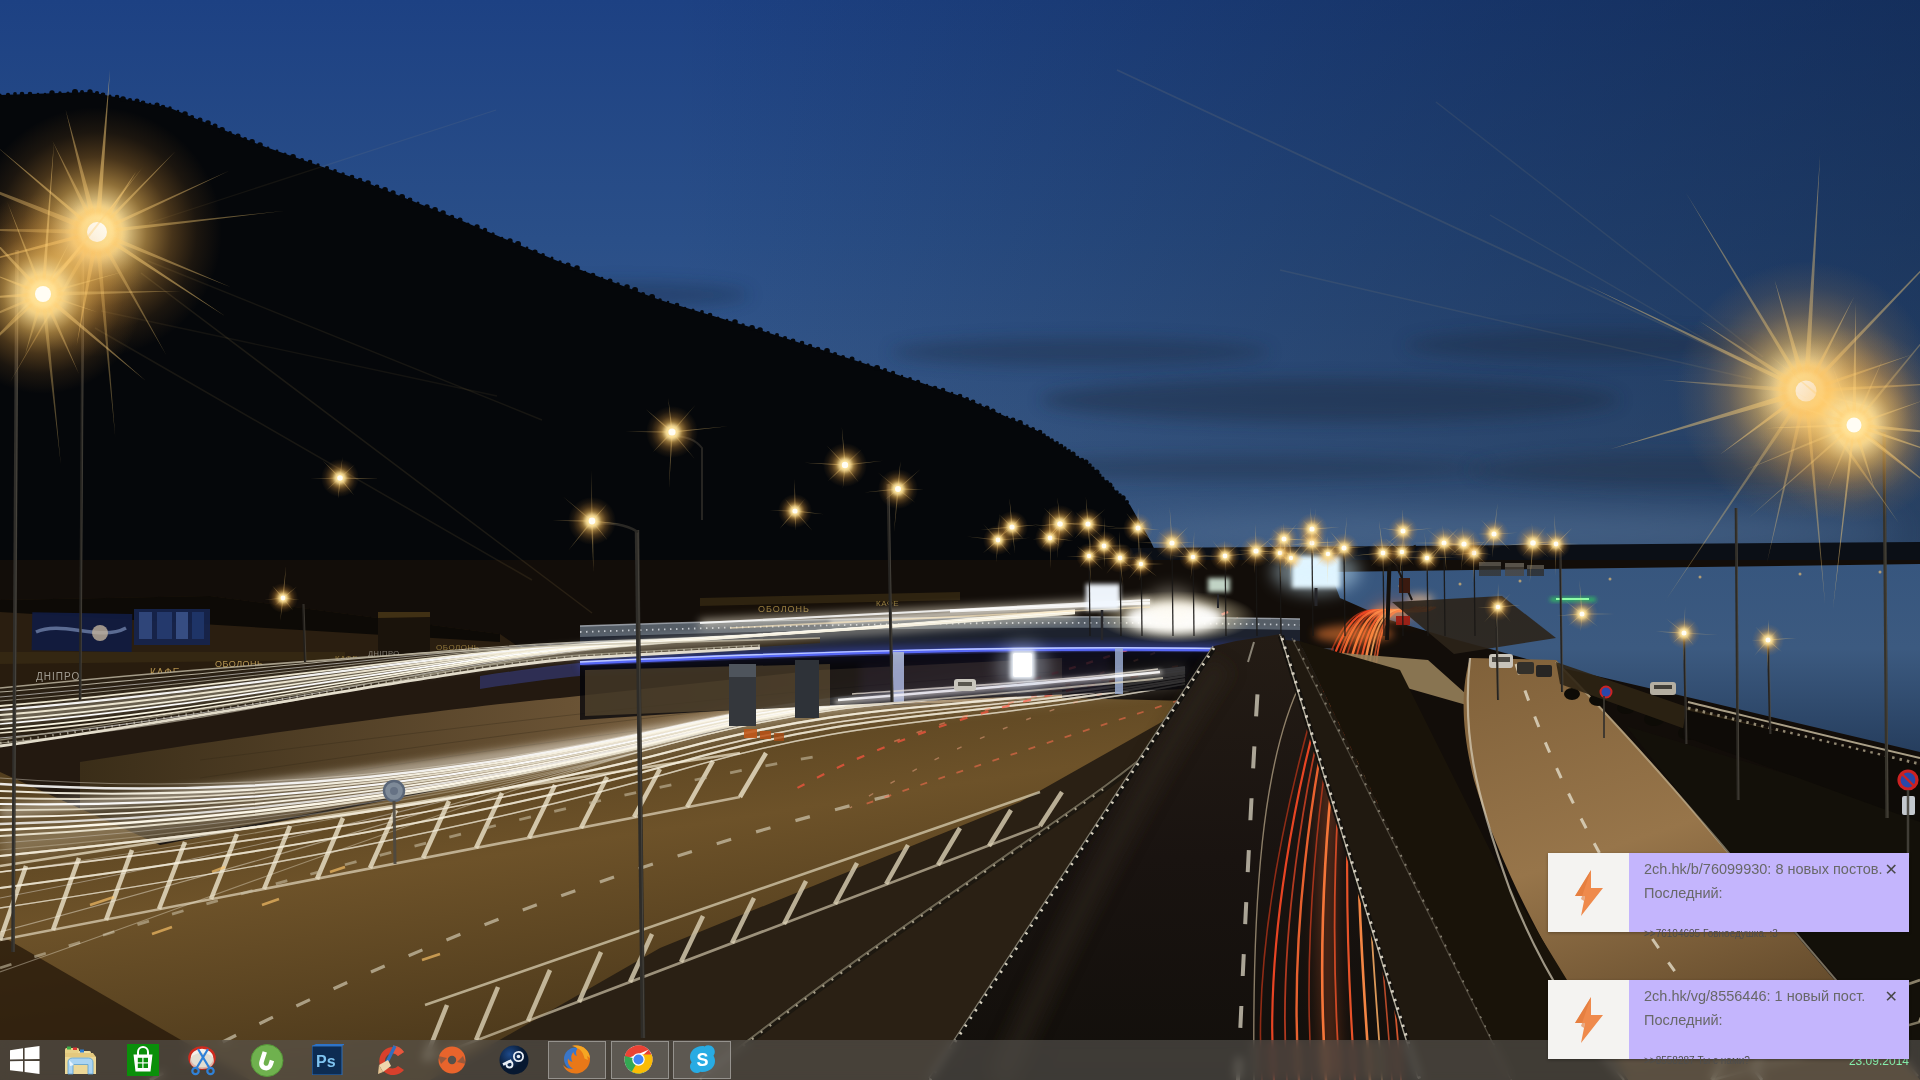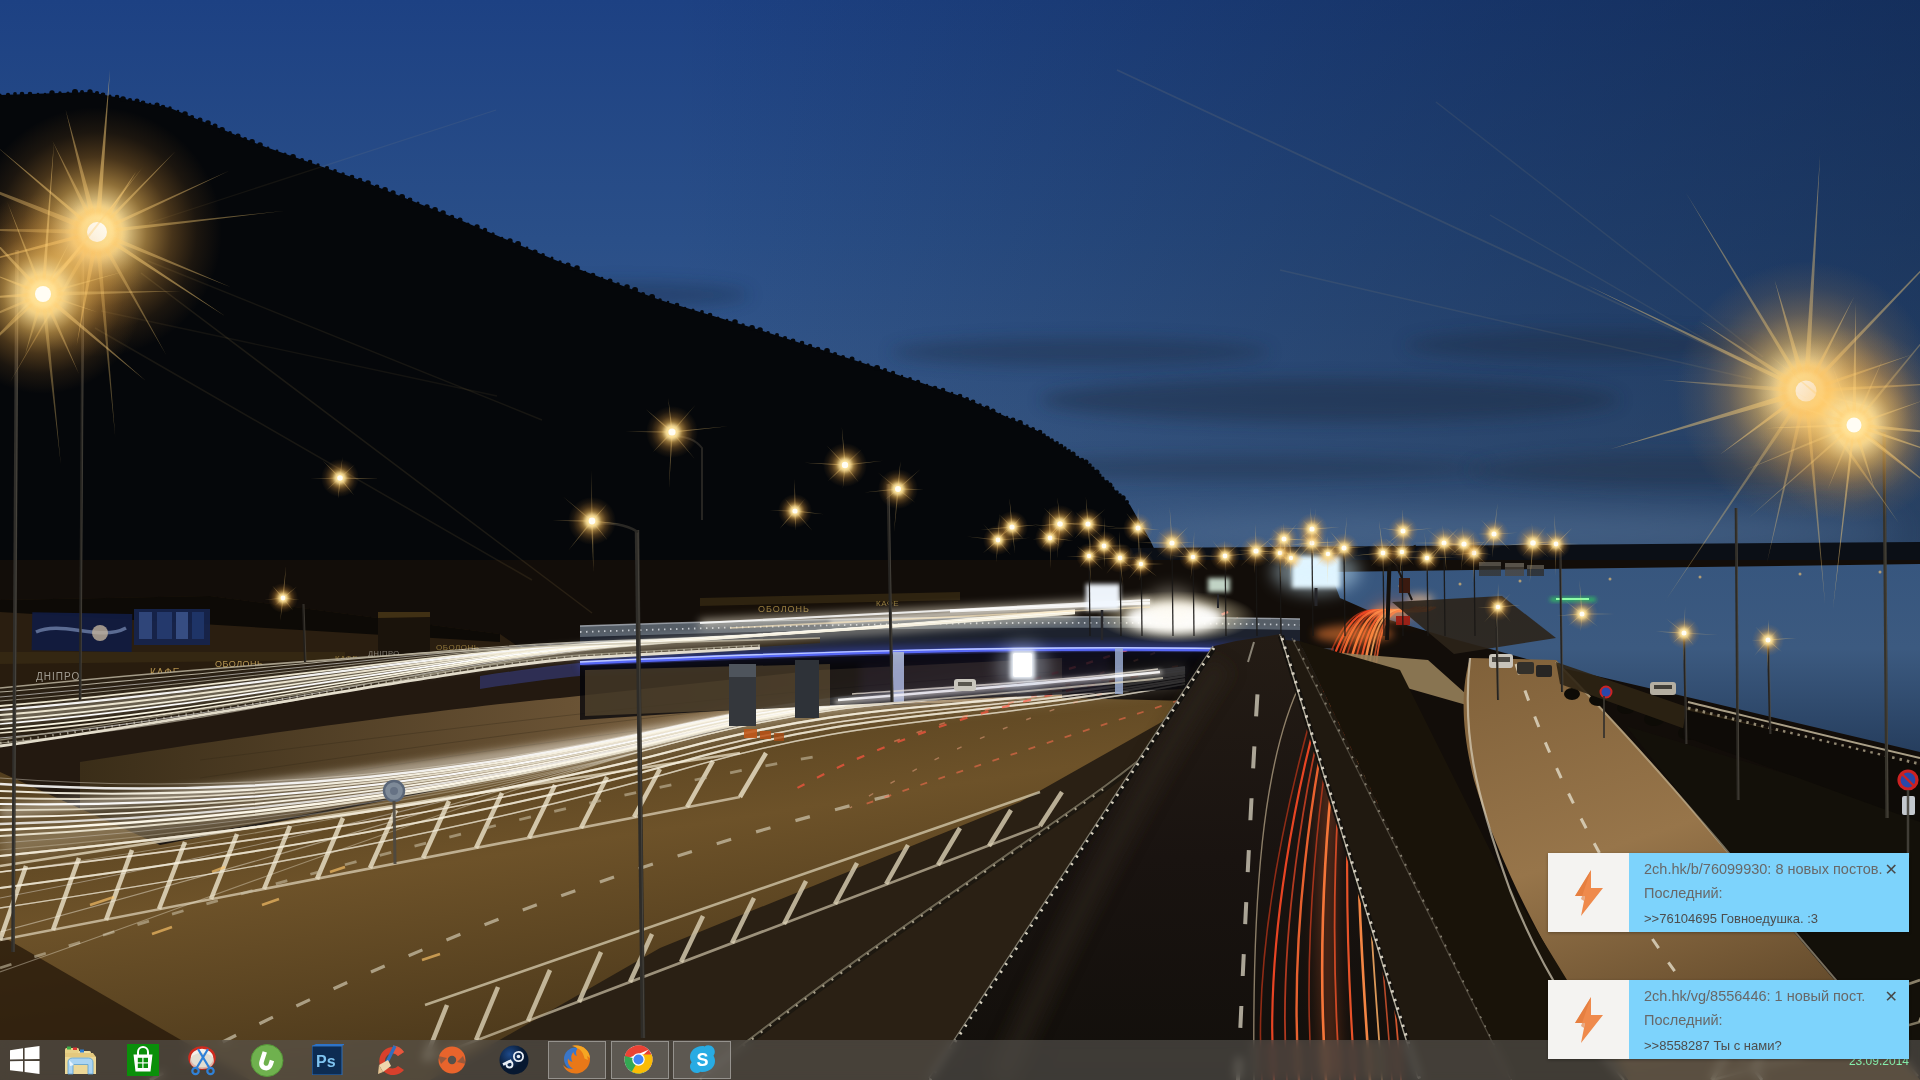--- a/index.html
+++ b/index.html
@@ -1,24 +1,24 @@
 <!DOCTYPE html>
 <html><head><meta charset="utf-8"><style>
 html,body{margin:0;padding:0;width:1920px;height:1080px;overflow:hidden;background:#000;font-family:"Liberation Sans",sans-serif;}
 #taskbar{position:absolute;left:0;top:1040px;width:1920px;height:40px;background:rgba(88,85,80,0.62);backdrop-filter:blur(5px);}
 .tbi{position:absolute;}
 .frame{position:absolute;width:56px;height:36px;border:1px solid rgba(255,255,255,0.35);background:rgba(255,255,255,0.12);}
 #tray{position:absolute;right:0;top:1040px;height:56px;display:flex;align-items:flex-start;}
 #clock{color:#86efac;text-align:center;font-size:12px;line-height:14px;padding-right:11px;padding-left:7px;margin-left:25px;}
 #lang{color:#fff;font-size:14px;padding:0 10px 0 7px;}
-.toast{position:absolute;left:1548px;width:361px;height:79px;background:#7dd3fc;box-shadow:0 1px 3px rgba(0,0,0,0.3);display:flex;}
+.toast{position:absolute;left:1548px;width:361px;height:79px;background:#c4b5fd;box-shadow:0 1px 3px rgba(0,0,0,0.3);display:flex;}
 .ticon{width:81px;height:79px;background:#f4f3f1;flex:none;display:flex;align-items:center;justify-content:center;}
 .tbody{padding:4px 8px 0 15px;position:relative;width:100%;}
 .l1{font-size:14.5px;color:#686868;line-height:24px;white-space:nowrap;}
-.l3{font-size:13px;color:#4d4d4d;line-height:20px;margin-top:4px;white-space:nowrap;}
+.l3{font-size:10px;color:#4d4d4d;line-height:20px;margin-top:19px;white-space:nowrap;}
 .tx{position:absolute;right:11px;top:9px;color:#484848;font-size:16px;line-height:16px;}
 </style></head><body>
 <svg width="1920" height="1080" viewBox="0 0 1920 1080">
     <defs>
 <linearGradient id="sky" x1="0" y1="0" x2="0" y2="1">
  <stop offset="0" stop-color="#1d4183"></stop>
  <stop offset="0.4" stop-color="#2a4f88"></stop>
  <stop offset="0.75" stop-color="#3a5c8c"></stop>
  <stop offset="1" stop-color="#476792"></stop>
 </linearGradient>

